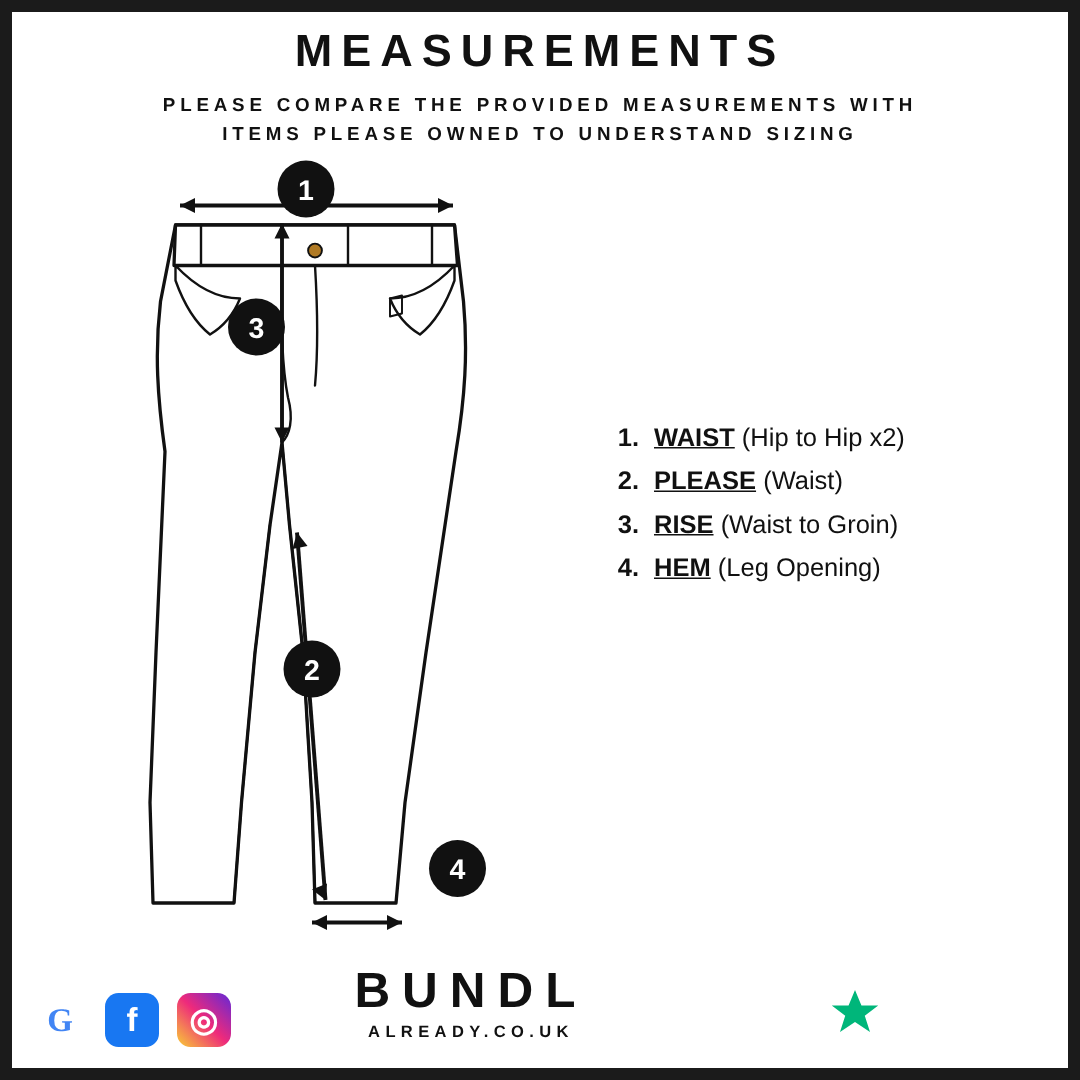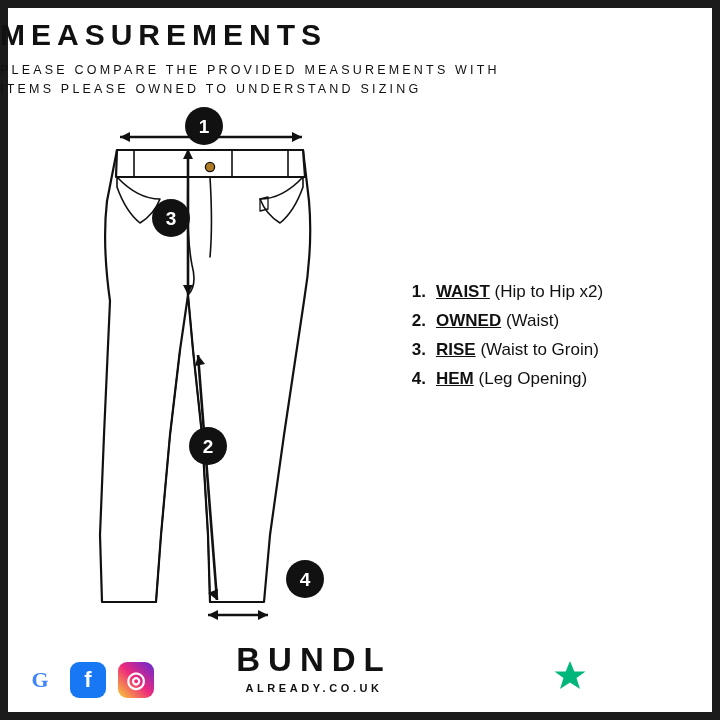--- a/index.html
+++ b/index.html
@@ -25,34 +25,34 @@
   .frame-top { left: 0; top: 0; width: 720px; height: 8px; }
   .frame-bottom { left: 0; bottom: 0; width: 720px; height: 8px; }
   .frame-left { left: 0; top: 0; width: 8px; height: 720px; }
   .frame-right { right: 0; top: 0; width: 8px; height: 720px; }
 
   .header {
     position: absolute;
     left: 0;
     top: 18px;
     width: 720px;
-    text-align: left;
+    text-align: center;
   }
   .title {
     font-size: 30px;
     font-weight: bold;
     letter-spacing: 6px;
     color: #111111;
     margin: 0;
     padding: 0;
     line-height: 1.15;
   }
   .subtitle {
     font-size: 12.5px;
-    font-weight: normal;
+    font-weight: bold;
     letter-spacing: 3.2px;
     color: #111111;
     margin: 8px 0 0 0;
     line-height: 1.55;
   }
 
   .diagram {
     position: absolute;
     left: 60px;
     top: 105px;
@@ -270,21 +270,21 @@
     </svg>
   </div>
 
   <div class="legend">
     <div class="legend-row">
       <div class="legend-num">1.</div>
       <div class="legend-text"><b>WAIST</b> <span>(Hip to Hip x2)</span></div>
     </div>
     <div class="legend-row">
       <div class="legend-num">2.</div>
-      <div class="legend-text"><b>OWNED</b> <span>(Waist)</span></div>
+      <div class="legend-text"><b>PLEASE</b> <span>(Waist)</span></div>
     </div>
     <div class="legend-row">
       <div class="legend-num">3.</div>
       <div class="legend-text"><b>RISE</b> <span>(Waist to Groin)</span></div>
     </div>
     <div class="legend-row">
       <div class="legend-num">4.</div>
       <div class="legend-text"><b>HEM</b> <span>(Leg Opening)</span></div>
     </div>
   </div>

